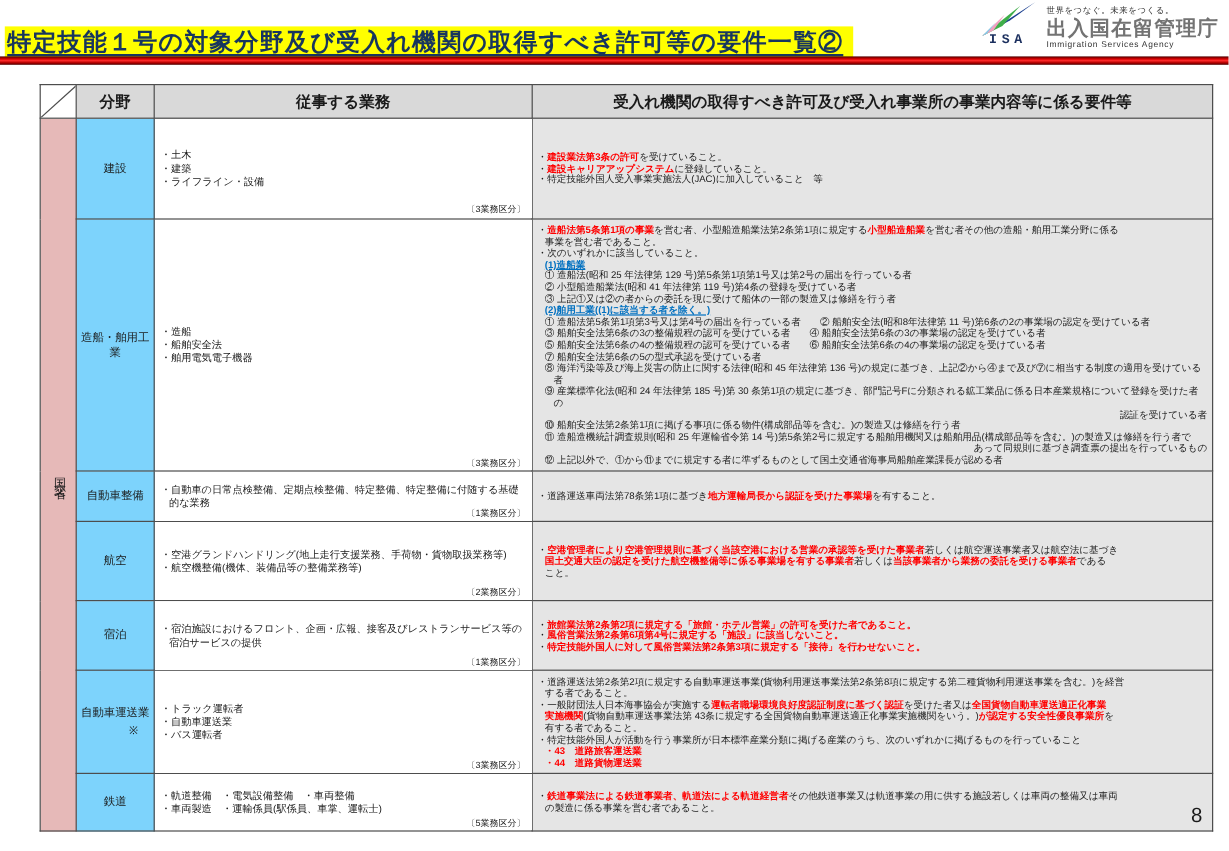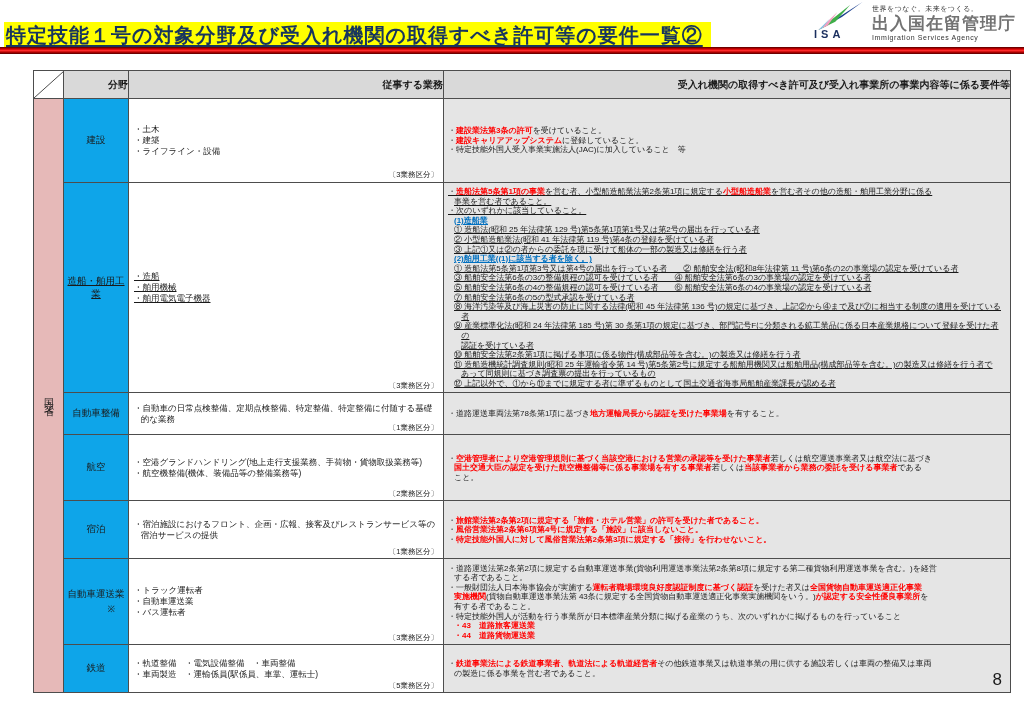--- a/index.html
+++ b/index.html
@@ -14,70 +14,70 @@
     display:inline-block; background:#ffff00;
     color:#17355e; font-weight:bold; font-size:20px; letter-spacing:1px;
     text-decoration:underline; text-decoration-color:#17355e; text-underline-offset:3px;
     padding:0 8px 2px 2px; white-space:nowrap;
   }
   .red-band {
     position:absolute; left:0; top:47px; width:1024px; height:7px;
     background:linear-gradient(to bottom,#4f0000 0%,#d40000 30%,#ff2a2a 50%,#b30000 75%,#4f0000 100%);
   }
   .logo { position:absolute; right:8px; top:1px; display:flex; align-items:flex-start; }
-  .logo-mark { width:52px; margin-right:6px; }
+  .logo-mark { width:52px; text-align:center; margin-right:6px;font-family:Liberation Mono, monospace; }
   .logo-mark svg { display:block; margin:0 auto; }
   .logo-isa { font-weight:bold; color:#1b2f5e; font-size:11px; letter-spacing:4px; margin-top:-3px; }
   .logo-text { padding-top:3px; }
   .logo-tagline { font-size:7px; color:#333; letter-spacing:0.5px; }
   .logo-agency { font-size:17px; font-weight:bold; color:#737373; letter-spacing:1px; line-height:1.15; }
   .logo-en { font-size:7px; color:#333; letter-spacing:0.6px; }
   
   table.main {
     position:absolute; left:33px; top:70px; width:977px;
     border-collapse:collapse; table-layout:fixed;
   }
   table.main th, table.main td { border:1px solid #4d4d4d; }
   thead th {
-    background:#d9d9d9; font-size:10px; font-weight:bold; color:#1a1a1a;
-    height:27px; text-align:right; vertical-align:middle;
+    background:#d9d9d9; font-size:13px; font-weight:bold; color:#1a1a1a;
+    height:27px; text-align:center; vertical-align:middle;
   }
   th.diag { background:#ffffff; padding:0; }
   th.diag svg { display:block; width:100%; height:27px; }
   .ministry-cell { background:#e6b9b8; text-align:center; vertical-align:middle; }
   .vtext {
     writing-mode:vertical-rl; margin:0 auto; font-size:10px; color:#1a1a1a;
     letter-spacing:4px; line-height:1;
   }
   .field-cell {
-    background:#0ea5e9; text-align:center; vertical-align:middle;
+    background:#7dd3fc; text-align:center; vertical-align:middle;
     font-size:9.5px; color:#1a1a1a; padding:1px;
   }
   .field-note { font-size:9px; text-align:right; padding-right:12px; margin-top:1px; }
   .tasks-cell {
     background:#ffffff; vertical-align:middle; font-size:8.5px; color:#1a1a1a;
     padding:3px 5px 3px 5px; position:relative; line-height:1.3;
   }
   .task-line { padding-left:0.8em; text-indent:-0.8em; }
   .task-note {
     position:absolute; right:5px; bottom:2px; font-size:7.5px; color:#1a1a1a;
   }
   .req-cell {
     background:#e5e5e5; vertical-align:middle; font-size:8px; color:#1a1a1a;
     padding:4px 4px; line-height:1.2;margin-top:32px;
   }
   .req-line { text-indent:-0.9em; }
   .req-line.ind0 { padding-left:0.9em; }
   .req-line.ind1 { padding-left:calc(0.9em + 6px); }
-  .req-line.ind2 { padding-left:calc(0.9em + 13px); }
+  .req-line.ind2 { padding-left:calc(0.9em + 13px);text-align:right; }
   .t-red { color:#ff0000; font-weight:bold; }
   .t-blue { color:#0070c0; font-weight:bold; text-decoration:underline; }
   
   tr.r-kensetsu > td { height:84px; }
-  tr.r-zosen > td { height:185px;text-decoration:underline; }
+  tr.r-zosen > td { height:185px; }
   tr.r-seibi > td { height:42px; }
   tr.r-koku > td { height:66px; }
   tr.r-shukuhaku > td { height:58px; }
   tr.r-unso > td { height:86px; }
   tr.r-tetsudo > td { height:48px; }
   
   .foot-note { position:absolute; left:24px; top:655px; font-size:10px; color:#1a1a1a; }
   .page-num { position:absolute; right:22px; top:670px; font-size:17px; color:#1a1a1a; }
 </style>
 </head>
@@ -143,21 +143,21 @@
             <div class="req-line ind0"><span>・</span><span class="t-red">建設キャリアアップシステム</span><span>に登録していること。</span></div>
             <div class="req-line ind0"><span>・特定技能外国人受入事業実施法人(JAC)に加入していること　等</span></div>
           </td>
         </tr>
         <tr class="r-zosen">
           <td class="field-cell">
             <div>造船・舶用工業</div>
           </td>
           <td class="tasks-cell">
             <div class="task-line">・造船</div>
-            <div class="task-line">・舶用機械</div>
+            <div class="task-line">・船舶安全法</div>
             <div class="task-line">・舶用電気電子機器</div>
             <div class="task-note">〔3業務区分〕</div>
           </td>
           <td class="req-cell">
             <div class="req-line ind0"><span>・</span><span class="t-red">造船法第5条第1項の事業</span><span>を営む者、小型船造船業法第2条第1項に規定する</span><span class="t-red">小型船造船業</span><span>を営む者その他の造船・舶用工業分野に係る</span></div>
             <div class="req-line ind1"><span>事業を営む者であること。</span></div>
             <div class="req-line ind0"><span>・次のいずれかに該当していること。</span></div>
             <div class="req-line ind1"><span class="t-blue">(1)造船業</span></div>
             <div class="req-line ind1"><span>① 造船法(昭和 25 年法律第 129 号)第5条第1項第1号又は第2号の届出を行っている者</span></div>
             <div class="req-line ind1"><span>② 小型船造船業法(昭和 41 年法律第 119 号)第4条の登録を受けている者</span></div>

